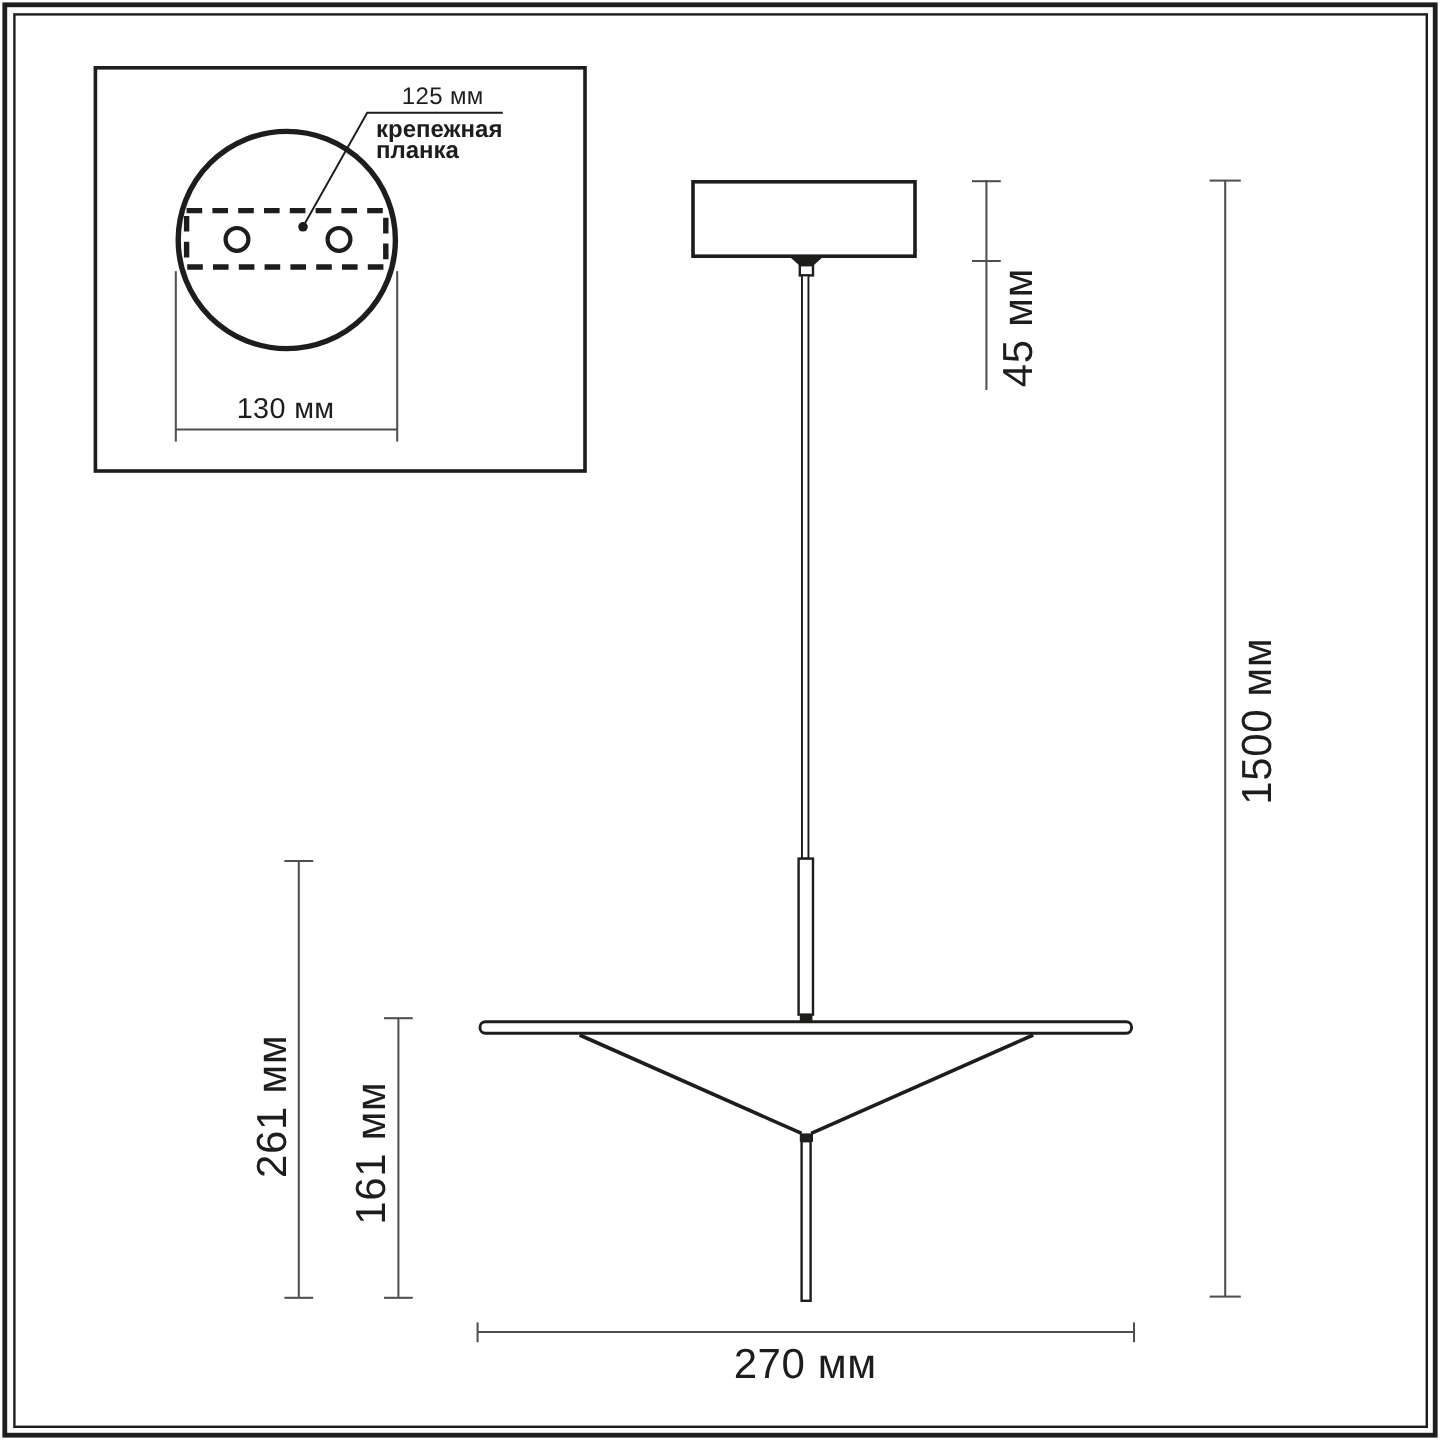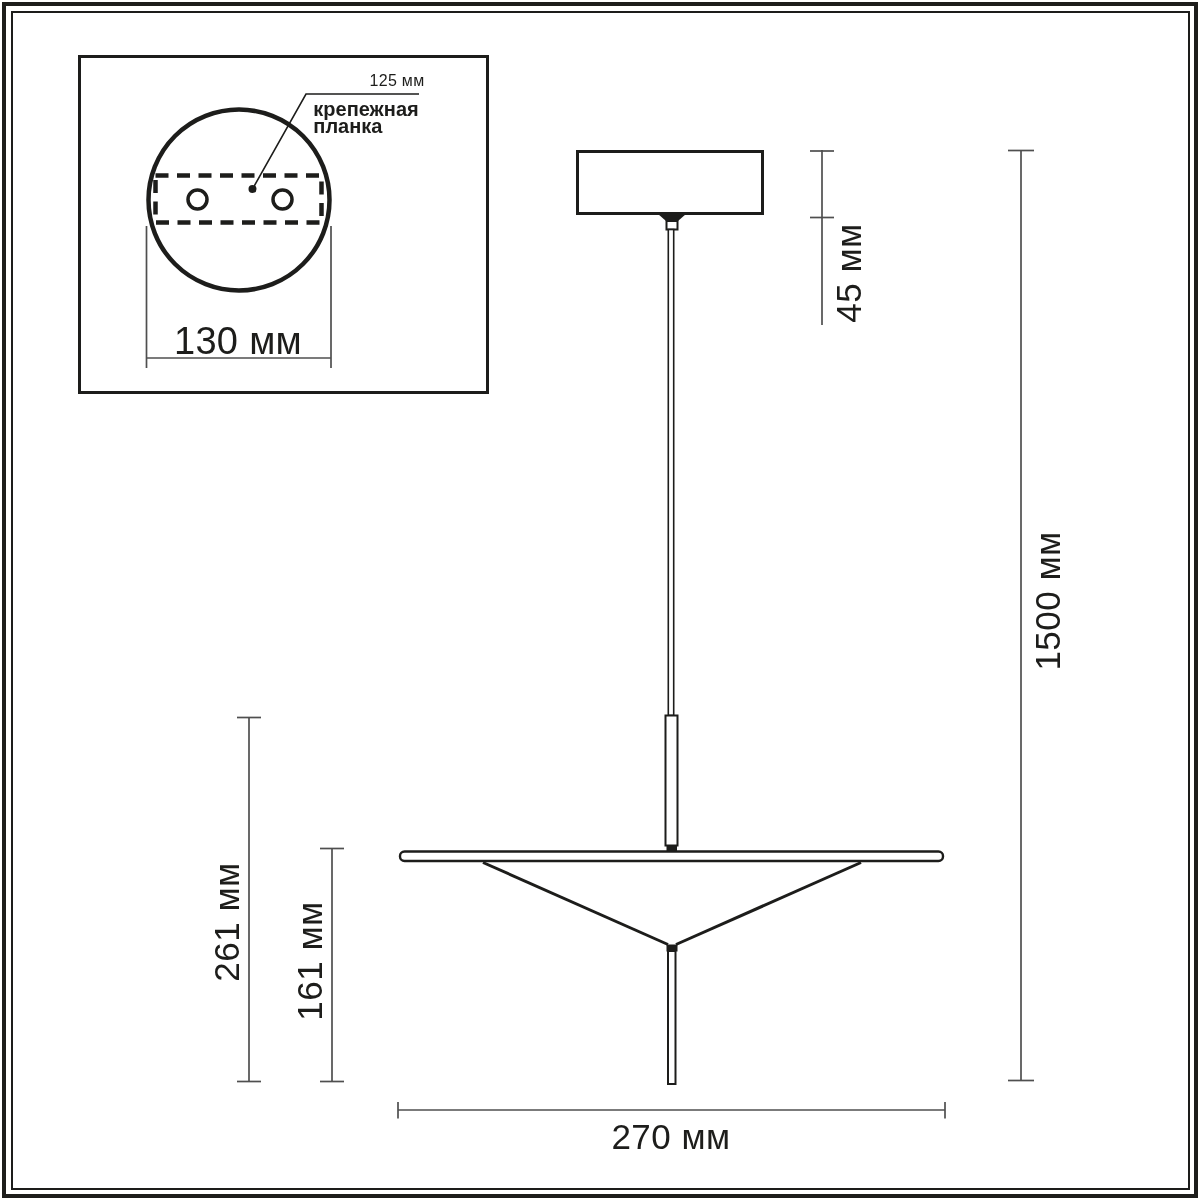--- a/index.html
+++ b/index.html
@@ -18,22 +18,22 @@
   .ln{stroke:var(--line);fill:none;}
   .fw{fill:#fff;}
   .fk{fill:var(--line);stroke:none;}
   .dim{stroke:var(--dim);stroke-width:1.7;fill:none;}
   .label{
     position:absolute;transform:translate(-50%,-50%);
     white-space:nowrap;color:var(--line);font-weight:400;
   }
   .label.vert{transform:translate(-50%,-50%) rotate(-90deg);}
   .dim-text{font-size:35px;letter-spacing:.5px;}
-  .inset-small{font-size:16px;letter-spacing:.3px;margin-left:28px;}
-  .inset-mid{font-size:38px;letter-spacing:.3px;}
+  .inset-small{font-size:20px;letter-spacing:.3px;}
+  .inset-mid{font-size:24px;letter-spacing:.3px;}
   .bracket-label{
     position:absolute;left:366px;top:117px;transform:translate(-50%,-50%);
     font-size:20px;line-height:16.5px;text-align:left;white-space:nowrap;font-weight:bold;
   }
 </style>
 </head>
 <body>
 
 <div id="canvas">
 

